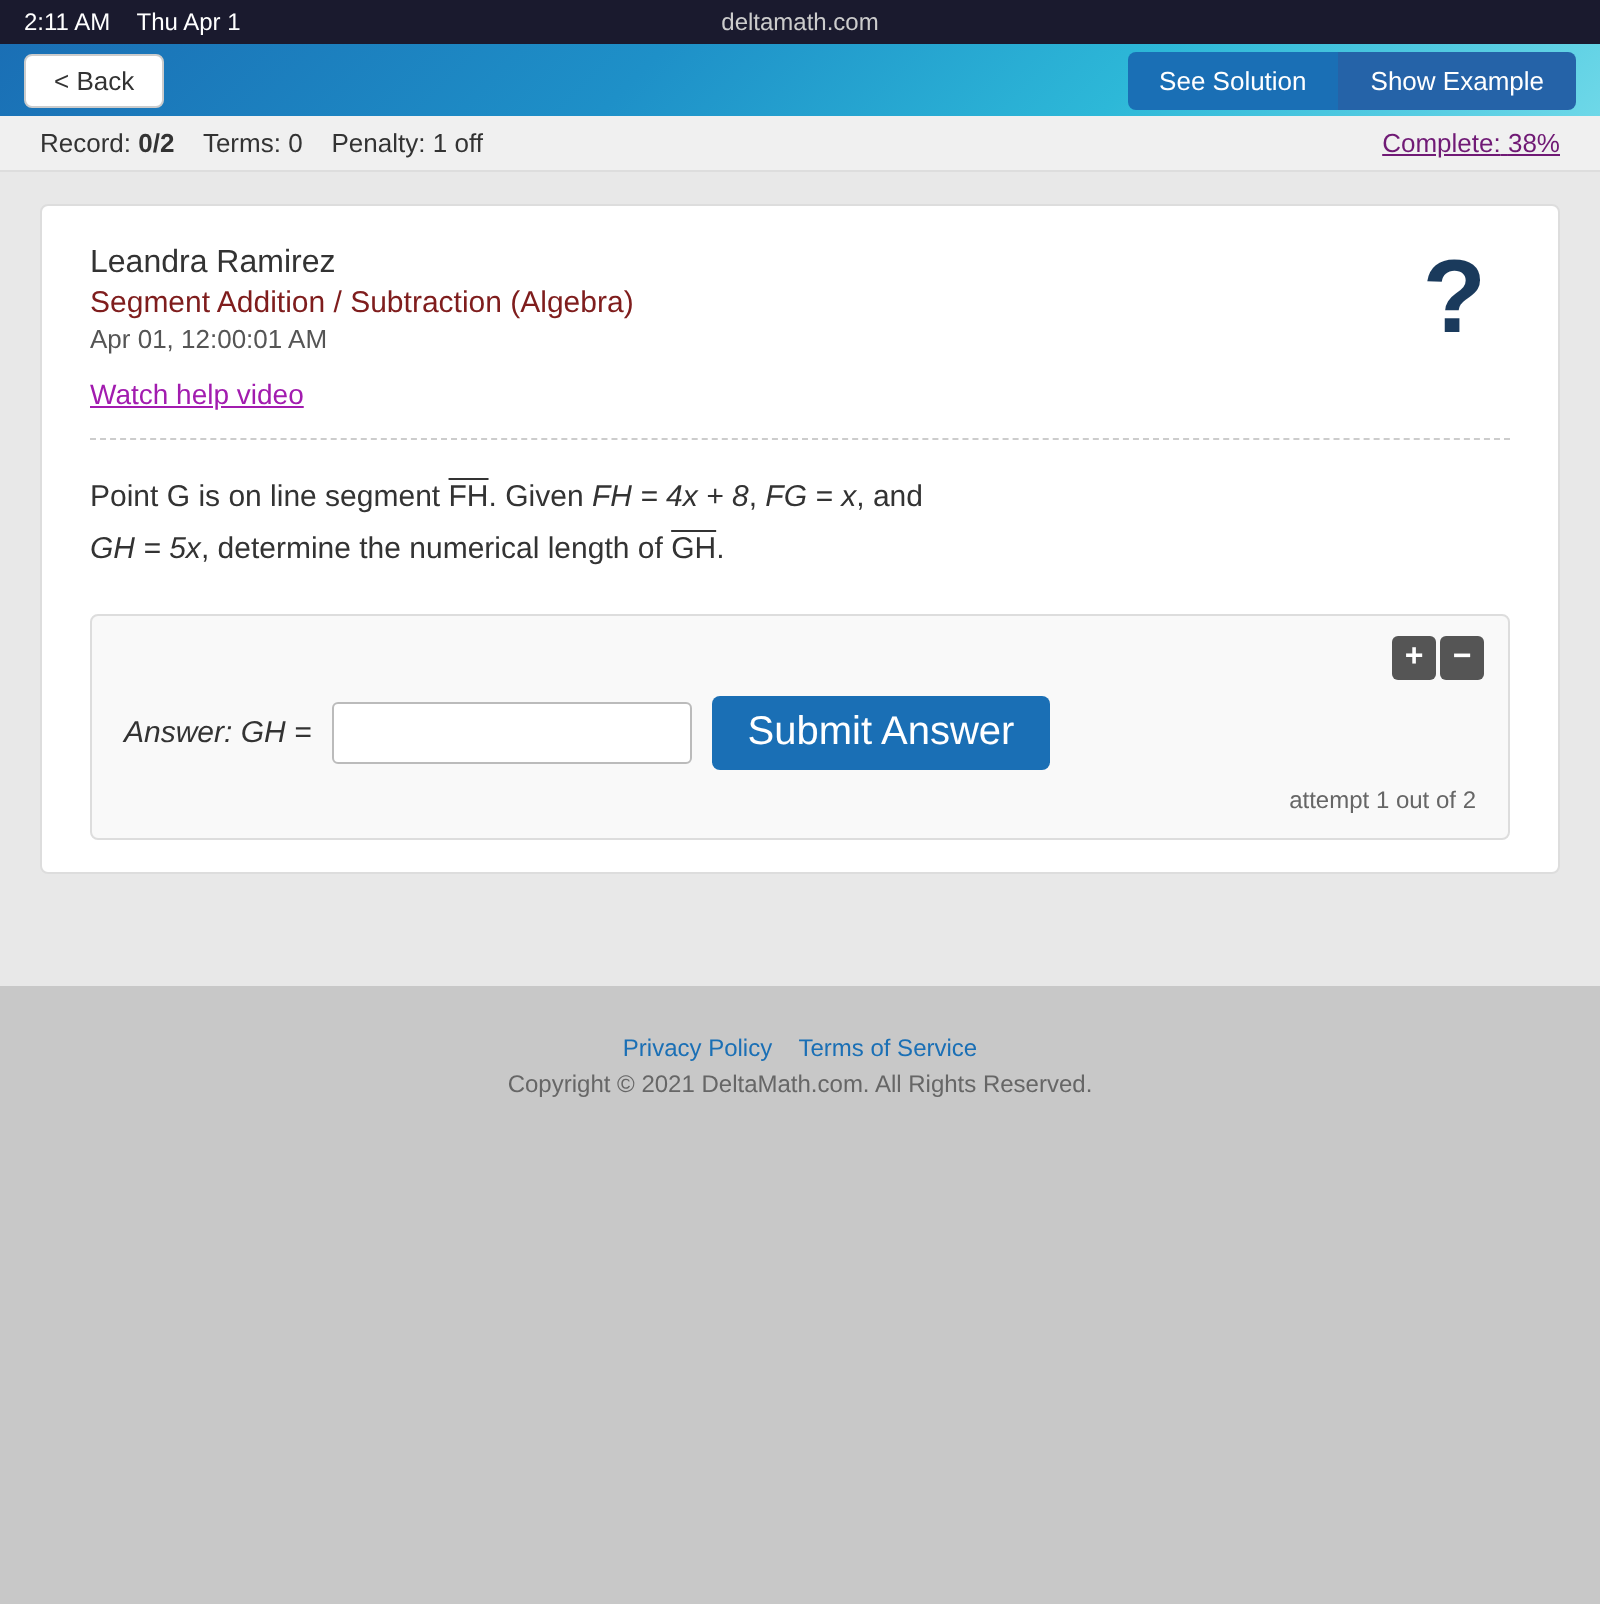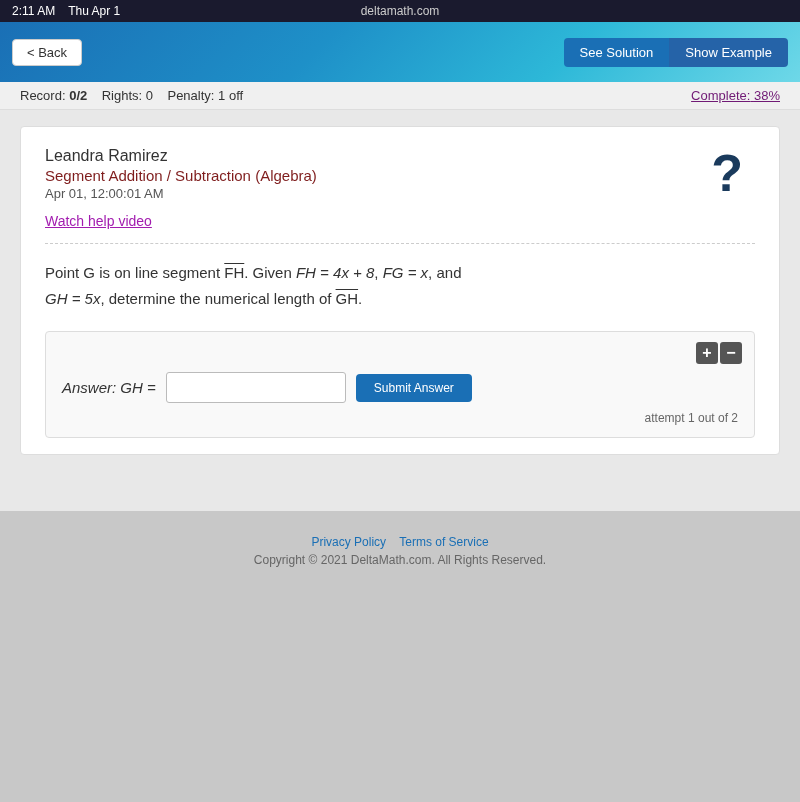--- a/index.html
+++ b/index.html
@@ -26,21 +26,21 @@
       position: absolute;
       left: 50%;
       transform: translateX(-50%);
       font-size: 12px;
       color: #ccc;
     }
 
     
     .top-banner {
       background: linear-gradient(135deg, #1a6fb5 0%, #1e90c8 40%, #2db8d8 70%, #6ed8e8 100%);
-      height: 60px;
+      height: 36px;
       display: flex;
       align-items: center;
       justify-content: space-between;
       padding: 0 12px;
     }
     .back-btn {
       background: #fff;
       border: 1px solid #ccc;
       border-radius: 4px;
       padding: 5px 14px;
@@ -208,21 +208,21 @@
       font-size: 15px;
       width: 180px;
       background: #fff;
     }
     .submit-btn {
       background: #1a6fb5;
       color: #fff;
       border: none;
       border-radius: 4px;
       padding: 7px 18px;
-      font-size: 12px;
+      font-size: 20px;
       cursor: pointer;
     }
     .attempt-text {
       text-align: right;
       font-size: 12px;
       color: #666;
       margin-top: 8px;
     }
 
     
@@ -259,21 +259,21 @@
     <button class="see-solution-btn">See Solution</button>
     <button class="show-example-btn">Show Example</button>
   </div>
 </div>
 
 <div class="record-bar">
   <div>
     <span>Record:</span>
     <strong>0/2</strong>
     &nbsp;&nbsp;
-    <span>Rights:</span>
+    <span>Terms:</span>
     <span>0</span>
     &nbsp;&nbsp;
     <span>Penalty:</span>
     <span>1 off</span>
   </div>
   <div class="complete">
     <span>Complete:</span>
     <span>38%</span>
   </div>
 </div>

